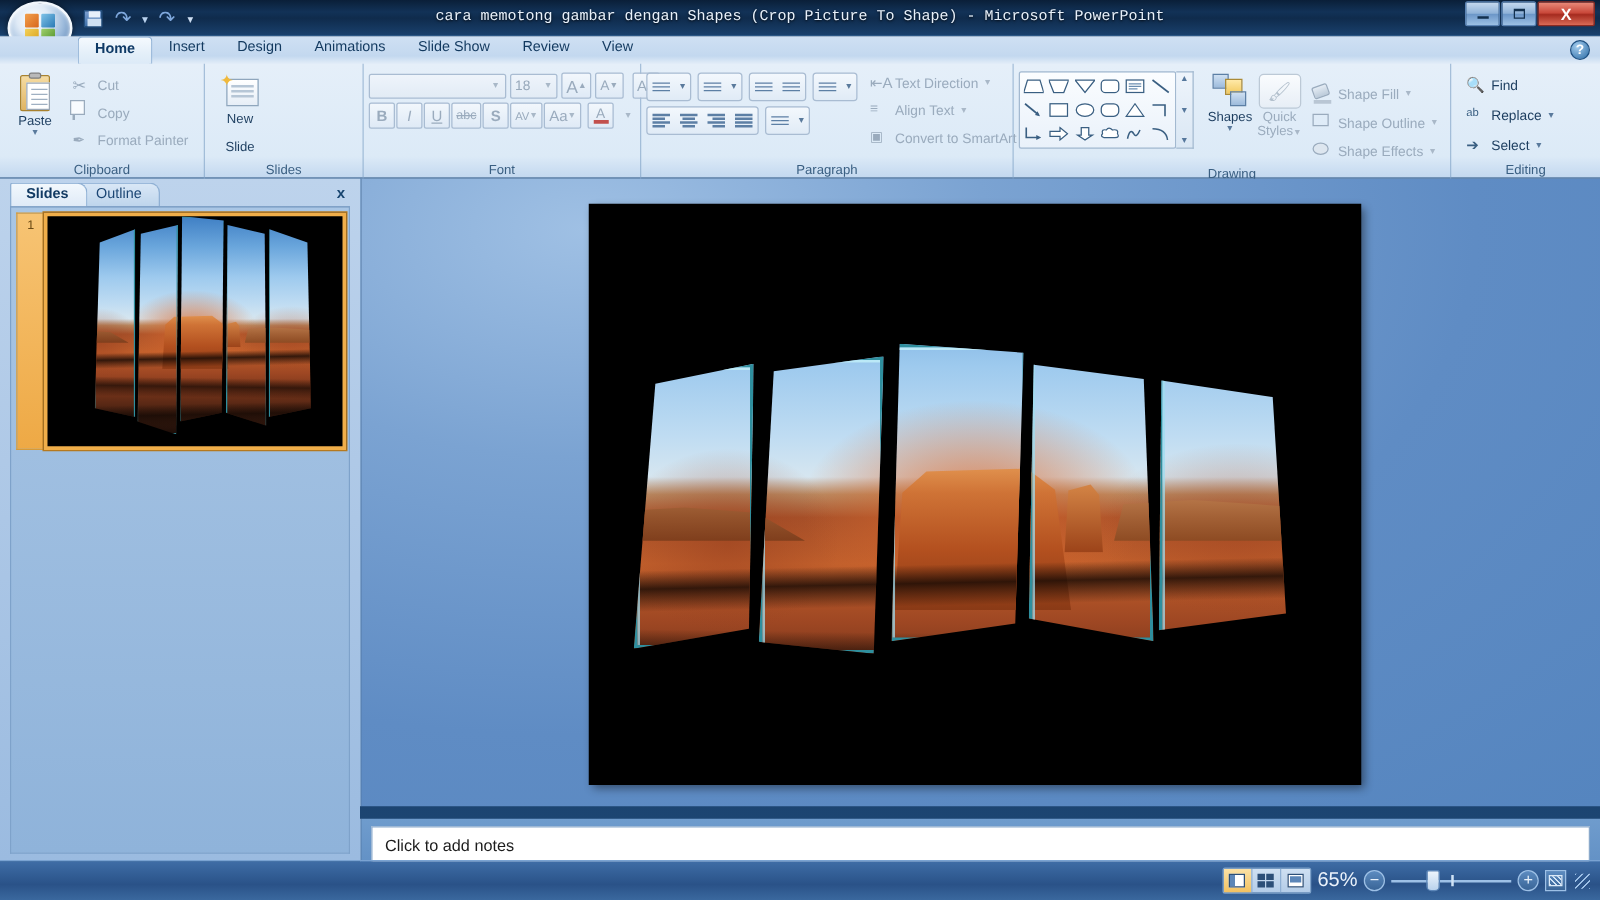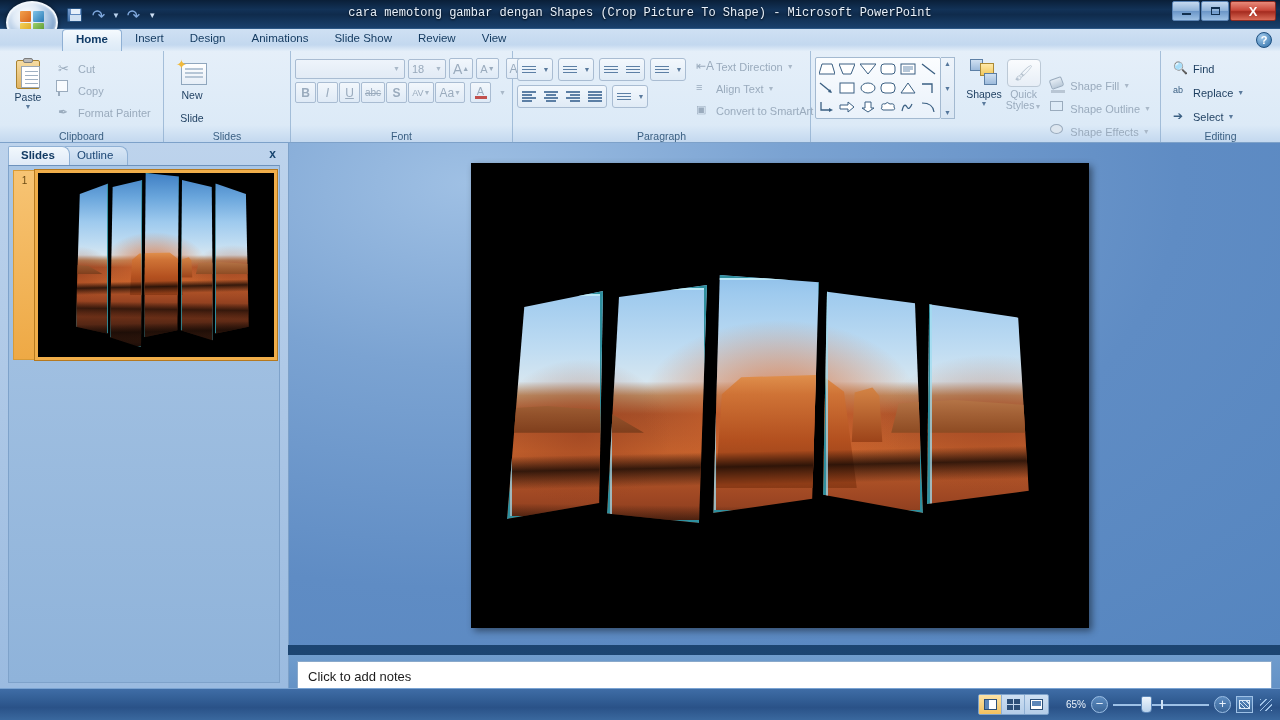--- a/index.html
+++ b/index.html
@@ -360,21 +360,21 @@
   .vbtn { width: 23px; height: 19px; display:flex;align-items:center;justify-content:center; border-right:1px solid #8fb0d4; }
   .vbtn:last-child { border-right: none; }
   .vbtn.active { background: linear-gradient(180deg,#fbe2a6,#f2c160); }
   .vb-g1 { width:13px;height:11px;border:1px solid #2c4f78;background:#fff;position:relative; }
   .vb-g1::before{content:"";position:absolute;left:0;top:0;width:4px;height:9px;background:#5c86b8;}
   .vb-g2 { width:13px;height:11px;display:grid;grid-template-columns:1fr 1fr;grid-template-rows:1fr 1fr;gap:1px; }
   .vb-g2 i{background:#2c4f78;}
   .vb-g3 { width:13px;height:11px;border:1px solid #2c4f78;background:#fff;position:relative; }
   .vb-g3::before{content:"";position:absolute;left:1px;top:1px;right:1px;height:5px;background:#5c86b8;}
 
-  .zoom-pct { font-size: 10px; color: #eaf2fb; min-width: 32px; text-align: right; }
+  .zoom-pct { font-size: 16px; color: #eaf2fb; min-width: 32px; text-align: right; }
   .zcircle {
     width: 17px; height: 17px; border-radius: 50%; border: 1px solid #9dc0e6;
     background: linear-gradient(180deg,#5c8bc0,#3a6597);
     color: #eaf2fb; font-size: 13px; line-height: 14px; text-align: center;
   }
   .ztrack { position: relative; width: 96px; height: 17px; display:flex;align-items:center; }
   .ztrack::before { content:""; position:absolute; left:0; right:0; top:8px; height:2px; background:#9dc0e6; }
   .ztrack .mid { position:absolute; left:48px; top:4px; width:2px; height:9px; background:#cfe2f5; }
   .zthumb {
     position:absolute; left:28px; top:0; width:11px; height:17px;
@@ -786,21 +786,21 @@
           </div>
 
           <div class="big-btn" style="width:50px">
             <span class="ic ic-quick">🖌</span>
             <span class="lbl" style="color:#9aabbd">Quick</span>
             <span class="lbl" style="margin-top:0;color:#9aabbd">
               <span>Styles</span><span class="caret dim">▼</span>
             </span>
           </div>
 
-          <div style="display:flex;flex-direction:column;gap:2px;margin-left:6px;margin-top:18px">
+          <div style="display:flex;flex-direction:column;gap:2px;margin-left:6px;margin-top:8px">
             <div class="small-btn dim">
               <span class="ic ic-fill">
                   <i class="fill-pot"></i>
                   <i class="fill-bar"></i>
                 </span>
               <span>Shape Fill</span>
               <span class="caret dim">▼</span>
             </div>
             <div class="small-btn dim">
               <span class="ic ic-sm">
@@ -811,20 +811,21 @@
             </div>
             <div class="small-btn dim">
               <span class="ic ic-sm">
                   <span style="display:block;width:13px;height:10px;border-radius:50%;background:#dde6ef;border:1px solid #9aabbd"></span>
                 </span>
               <span>Shape Effects</span>
               <span class="caret dim">▼</span>
             </div>
           </div>
         </div>
+        <div class="group-label">Drawing</div>
       </div>
 
       <div class="group" style="width:auto;flex:1;border-right:none">
         <div class="group-body" style="padding-top:4px">
           <div style="display:flex;flex-direction:column;gap:3px;margin-left:6px">
             <div class="small-btn">
               <span class="ic ic-sm find-ic">🔍</span>
               <span>Find</span>
             </div>
             <div class="small-btn">

